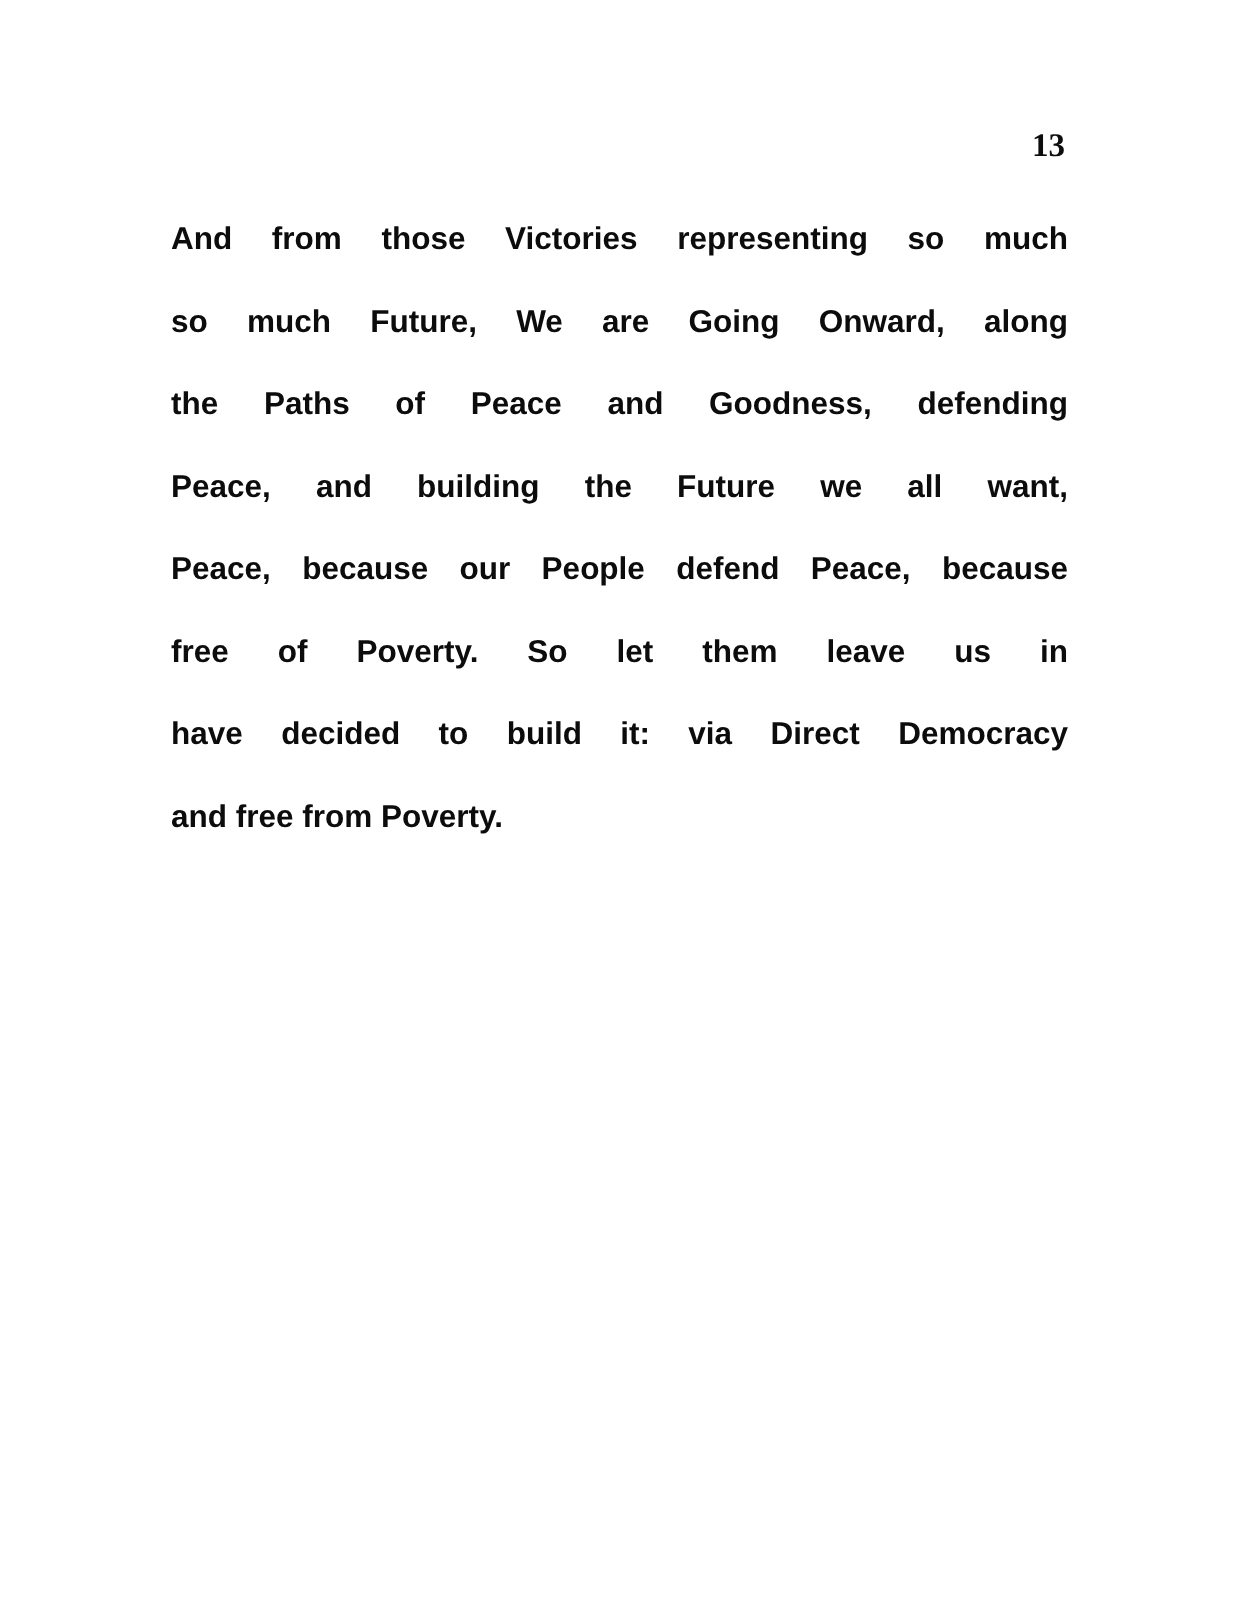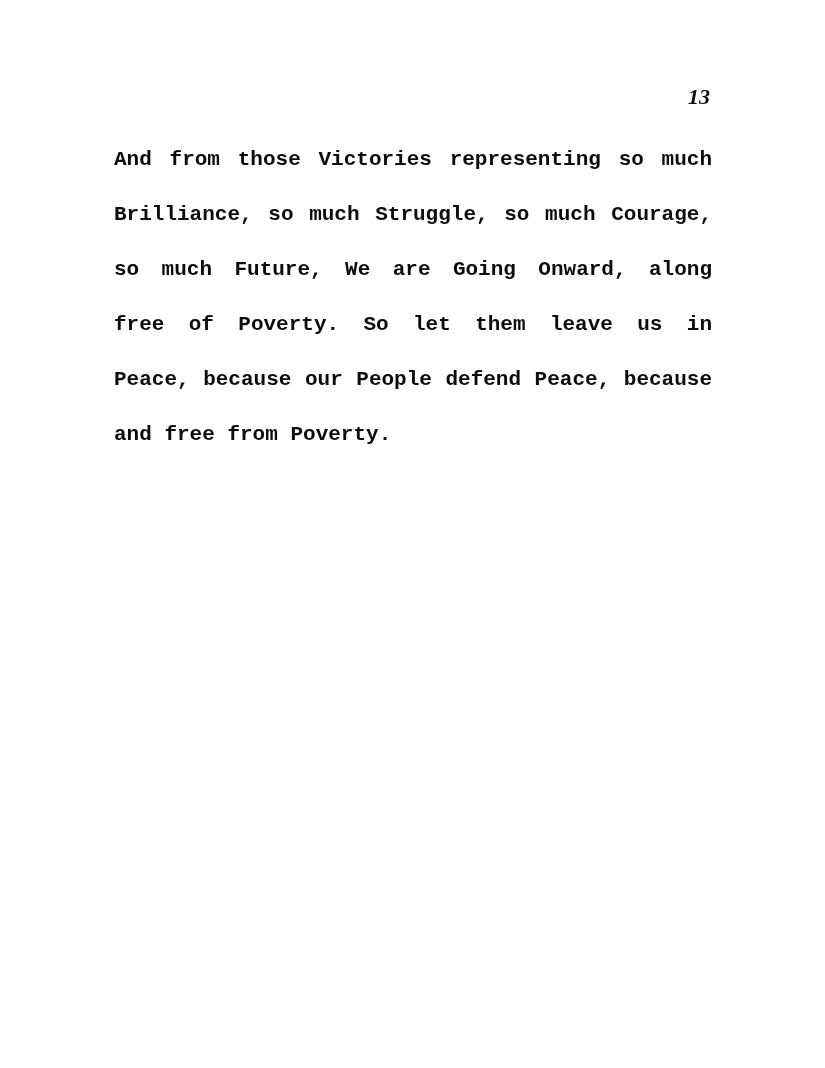--- a/index.html
+++ b/index.html
@@ -18,53 +18,54 @@
   .page-number {
     position: absolute;
     top: 84px;
     left: 0;
     right: 115px;
     text-align: right;
     font-family: "Liberation Serif", serif;
     font-weight: bold;
     font-size: 22px;
     color: #0d0d0d;
-    font-style: italic;
   }
   .body-text {
     position: absolute;
     top: 146px;
     left: 114px;
     width: 598px;
     color: #0c0c0c;
   }
   .line {
     display: block;
     height: 55px;
     line-height: 28px;
-    font-family: Liberation Mono, monospace;
+    font-family: Liberation Sans, sans-serif;
     font-weight: bold;
     font-size: 21px;
     text-align: justify;
     text-align-last: justify;
     white-space: normal;
     color: #0c0c0c;
   }
   .line.last {
     text-align: right;
     text-align-last: left;
   }
 </style>
 </head>
 <body>
 
 <div class="page">
   <div class="page-number">13</div>
 
   <div class="body-text">
     <span class="line">And from those Victories representing so much</span>
-    <span class="line">Brilliance, so much Struggle, so much Courage,</span>
     <span class="line">so much Future, We are Going Onward, along</span>
+    <span class="line">the Paths of Peace and Goodness, defending</span>
+    <span class="line">Peace, and building the Future we all want,</span>
+    <span class="line">Peace, because our People defend Peace, because</span>
     <span class="line">free of Poverty. So let them leave us in</span>
-    <span class="line">Peace, because our People defend Peace, because</span>
+    <span class="line">have decided to build it: via Direct Democracy</span>
     <span class="line last">and free from Poverty.</span>
   </div>
 </div>
 
 </body></html>

